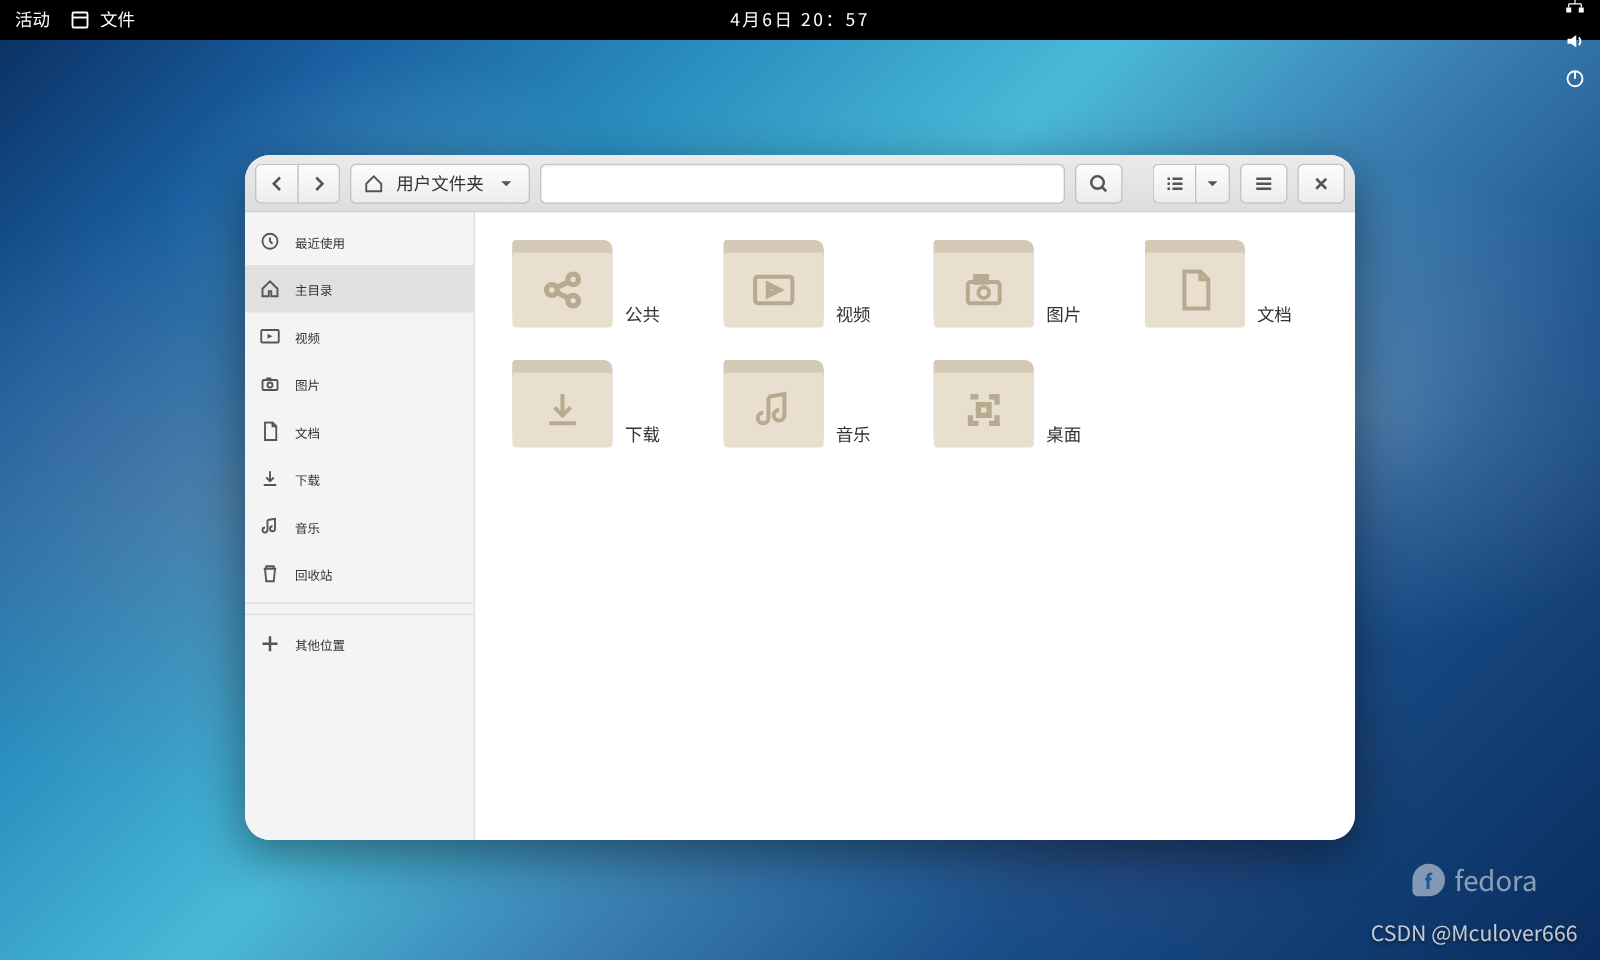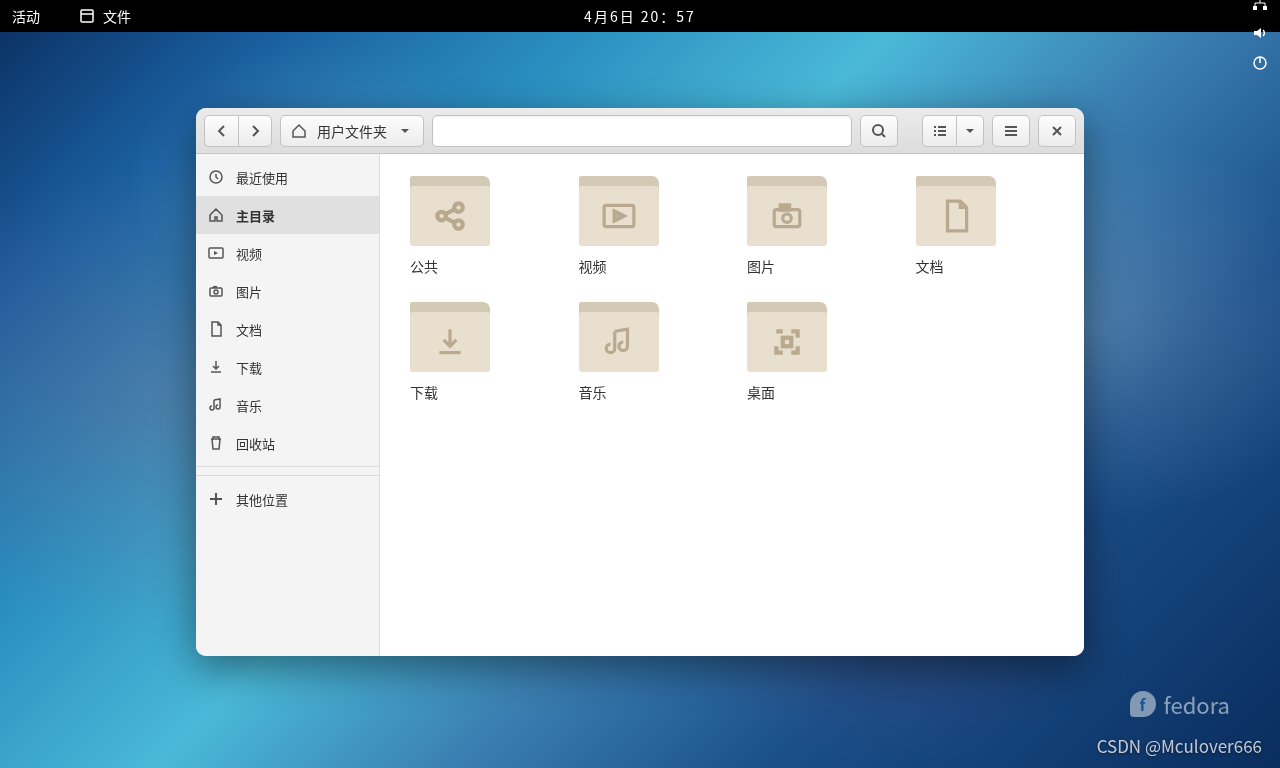--- a/index.html
+++ b/index.html
@@ -16,28 +16,28 @@
     radial-gradient(ellipse 600px 400px at 15% 50%, rgba(180,100,120,0.25), transparent 60%),
     radial-gradient(ellipse 500px 350px at 85% 40%, rgba(255,255,255,0.18), transparent 55%),
     radial-gradient(ellipse 400px 300px at 70% 75%, rgba(130,60,90,0.22), transparent 60%),
     radial-gradient(ellipse 350px 250px at 25% 20%, rgba(200,220,240,0.15), transparent 55%);
 }
 .topbar {
   position: absolute; top: 0; left: 0; right: 0; height: 32px;
   background: #000; color: #fff; display: flex; align-items: center;
   font-size: 14px; padding: 0 12px; z-index: 10;
 }
-.topbar-left { display: flex; gap: 39px; align-items: center; }
+.topbar-left { display: flex; gap: 16px; align-items: center; }
 .topbar-center { position: absolute; left: 50%; transform: translateX(-50%); letter-spacing: 2px; }
 .topbar-right { margin-left: auto; display: flex; gap: 14px; align-items: center; flex-direction: column; }
 .topbar-app { display: flex; align-items: center; gap: 8px; justify-content: flex-end; }
 .topbar svg { width: 16px; height: 16px; fill: #fff; }
 .window {
-  position: absolute; left: 196px; top: 108px; width: 888px; height: 548px;
-  background: #fafafa; border-radius: 10px; box-shadow: 0 12px 40px rgba(0,0,0,0.45);
+  position: absolute; left: 196px; top: 124px; width: 888px; height: 548px;
+  background: #fafafa; border-radius: 20px; box-shadow: 0 12px 40px rgba(0,0,0,0.45);
   display: flex; flex-direction: column; overflow: hidden;
 }
 .headerbar {
   height: 46px; background: linear-gradient(#ebebeb, #ddd);
   border-bottom: 1px solid #c6c6c6;
   display: flex; align-items: center; padding: 0 8px; gap: 8px;
 }
 .btn {
   height: 32px; background: linear-gradient(#fdfdfd, #ececec);
   border: 1px solid #c2c2c2; border-radius: 5px;
@@ -67,34 +67,34 @@
 .menu-btn { width: 38px; }
 .close-btn { width: 38px; }
 .headerbar svg { width: 16px; height: 16px; fill: #555; }
 .body { flex: 1; display: flex; }
 .sidebar {
   width: 184px; background: #f4f4f4; border-right: 1px solid #dcdcdc;
   display: flex; flex-direction: column; padding-top: 4px;
 }
 .sidebar-item {
   height: 38px; display: flex; align-items: center; gap: 12px;
-  padding: 0 12px; font-size: 13px; color: #333; cursor: pointer;
+  padding: 0 12px; font-size: 10px; color: #333; cursor: pointer;
   position: relative;
 }
-.sidebar-item.active { background: #e0e0e0; font-weight: bold; }
+.sidebar-item.active { background: #e0e0e0; }
 .sidebar-item svg { width: 16px; height: 16px; fill: #555; flex-shrink: 0; }
 .sidebar-sep { height: 1px; background: #dcdcdc; margin: 4px 0; }
 .sidebar-eject { margin-left: auto; width: 24px; height: 24px; display: flex; align-items: center; justify-content: center; }
 .sidebar-label { overflow: hidden; text-overflow: ellipsis; white-space: nowrap; }
 .content {
   flex: 1; background: #fff; padding: 22px 30px;
   display: grid; grid-template-columns: repeat(4, 1fr);
   grid-auto-rows: min-content; gap: 26px 30px;
 }
-.folder-item { display: flex; flex-direction: column; align-items: flex-start; gap: 10px; cursor: pointer; }
+.folder-item { display: flex; flex-direction: row; align-items: flex-end; gap: 10px; cursor: pointer; }
 .folder-icon { width: 80px; height: 70px; position: relative; }
 .folder-back {
   position: absolute; left: 0; top: 0; width: 80px; height: 64px;
   background: #d4c9b5; border-radius: 3px 7px 3px 3px;
 }
 .folder-tab {
   position: absolute; left: 0; top: 0; width: 28px; height: 14px;
   background: #d4c9b5; border-radius: 3px 6px 0 0;
 }
 .folder-front {

